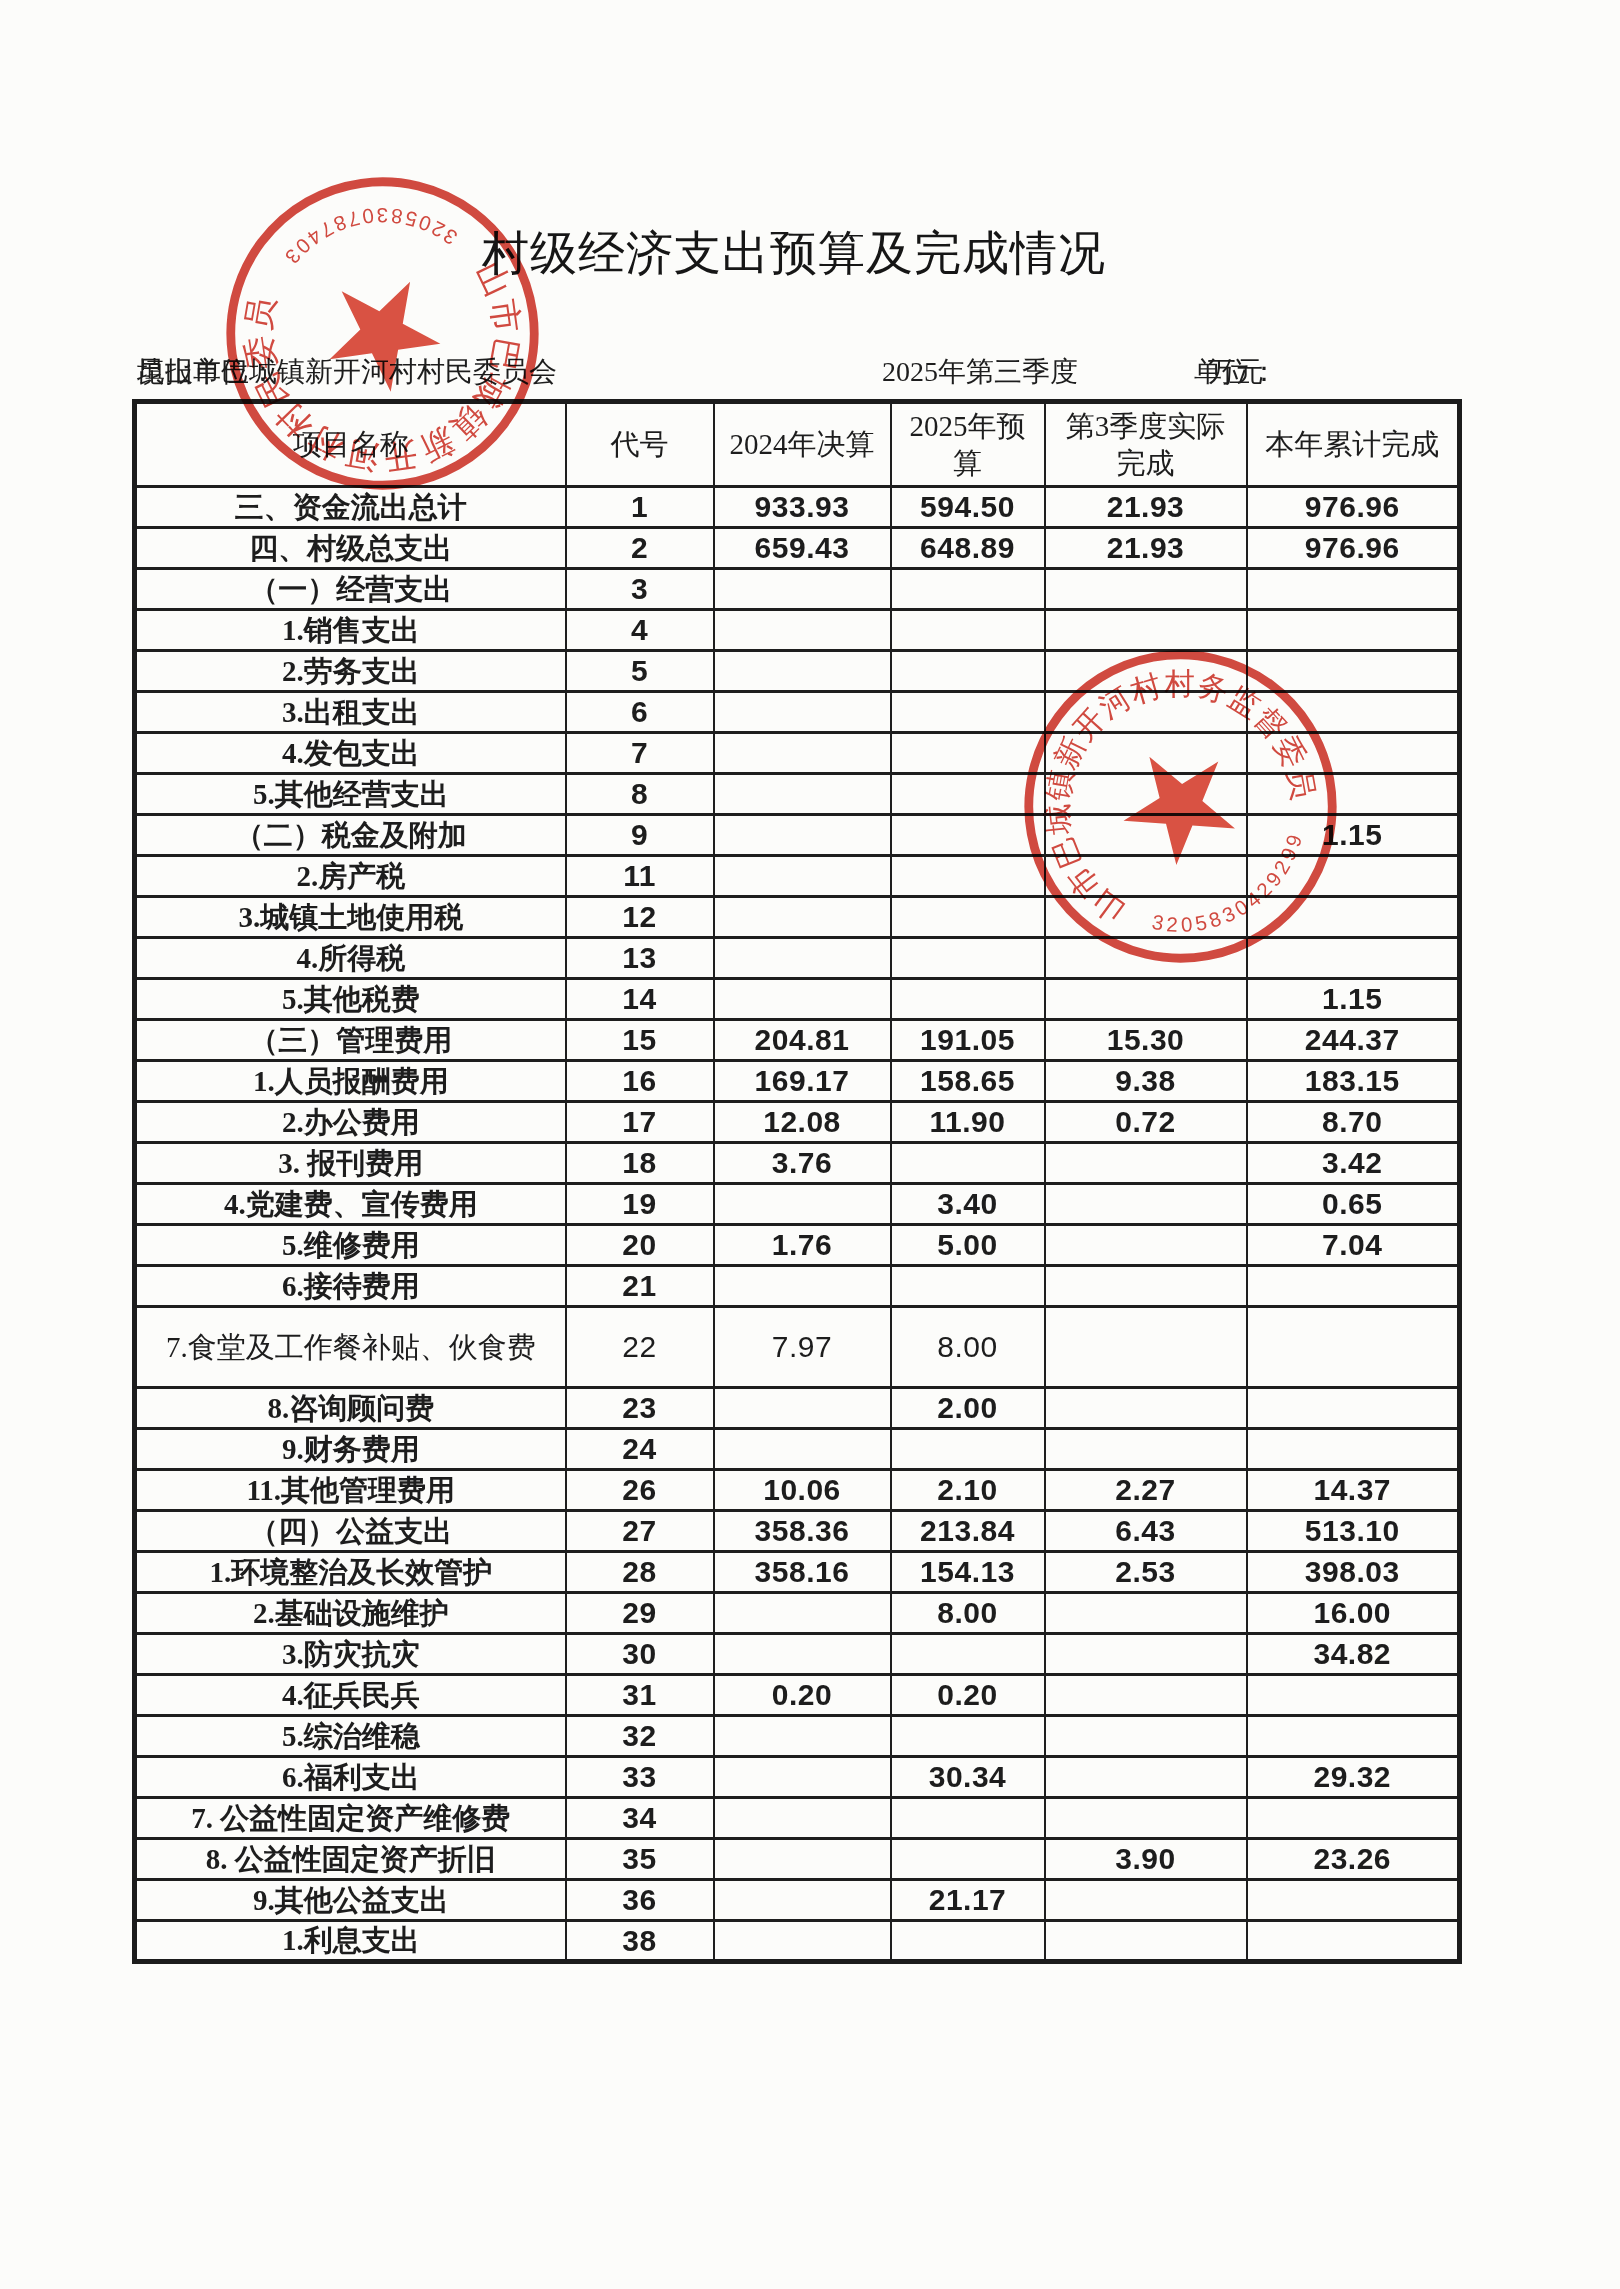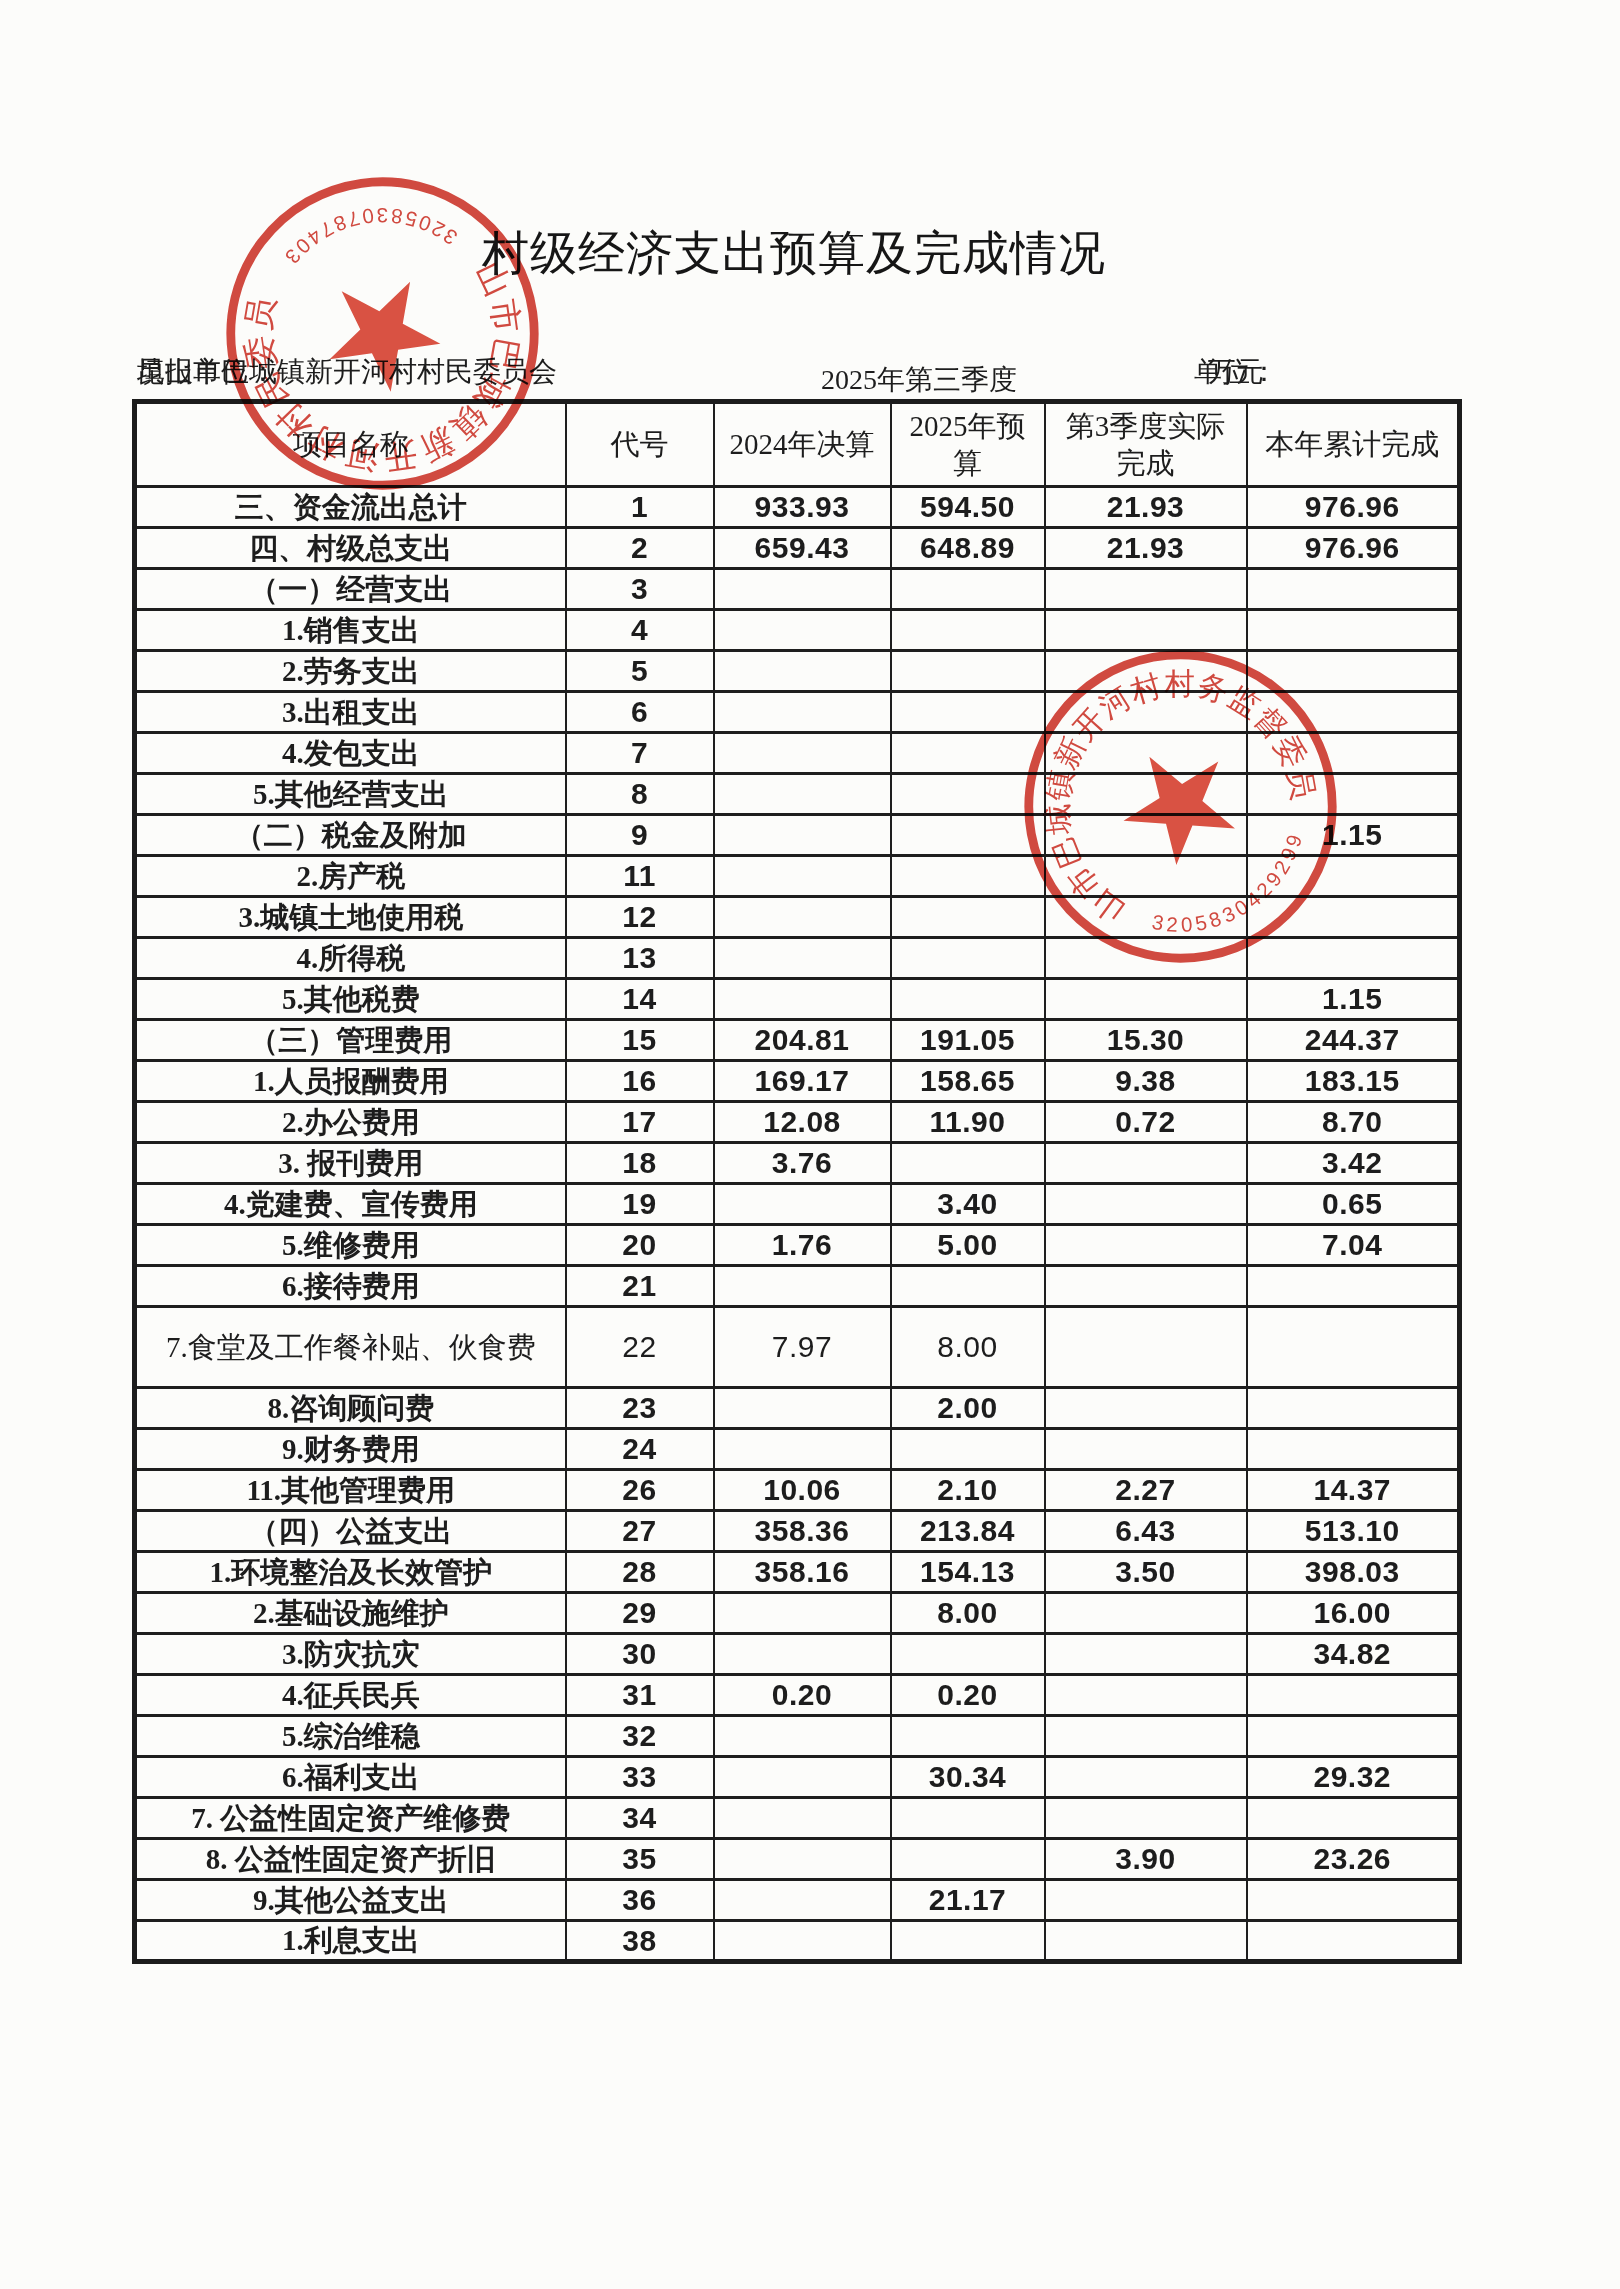--- a/index.html
+++ b/index.html
@@ -8,21 +8,21 @@
     background:#fcfcfa;overflow:hidden;
     font-family:"Liberation Serif",serif;color:#1d1d1d;
   }
   .title{
     position:absolute;top:222px;left:0;width:1588px;text-align:center;
     font-size:47px;letter-spacing:1px;color:#161616;white-space:nowrap;
   }
   .meta{position:absolute;top:353px;left:0;width:100%;height:43px;font-size:28px;}
   .meta span{position:absolute;white-space:nowrap;}
   .report-unit{left:137px;}
-  .period{left:821px;margin-top:8px;}
+  .period{left:882px;}
   .unit-block{left:1194px;}
   .unit-value{padding-left:13.7px;}
   table.sheet{
     position:absolute;left:132px;top:399px;width:1325px;
     border-collapse:collapse;table-layout:fixed;
     border:5.9px solid #1c1c1c;
   }
   .sheet th,.sheet td{
     border-style:solid;border-color:#1e1e1e;border-width:3.9px 2.9px;
     padding:0 7.8px;text-align:center;vertical-align:middle;
@@ -279,21 +279,21 @@
           <td class="num">358.36</td>
           <td class="num">213.84</td>
           <td class="num">6.43</td>
           <td class="num">513.10</td>
         </tr>
         <tr class="normal">
           <td class="name">1.环境整治及长效管护</td>
           <td class="num">28</td>
           <td class="num">358.16</td>
           <td class="num">154.13</td>
-          <td class="num">3.50</td>
+          <td class="num">2.53</td>
           <td class="num">398.03</td>
         </tr>
         <tr class="normal">
           <td class="name">2.基础设施维护</td>
           <td class="num">29</td>
           <td class="num"></td>
           <td class="num">8.00</td>
           <td class="num"></td>
           <td class="num">16.00</td>
         </tr>

